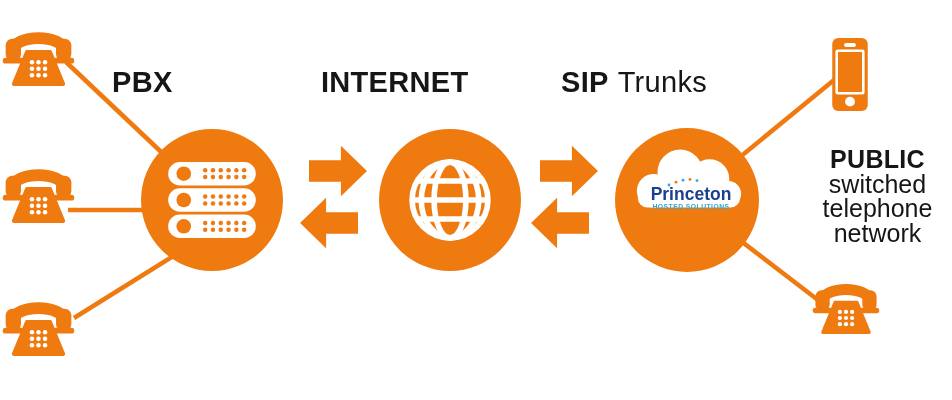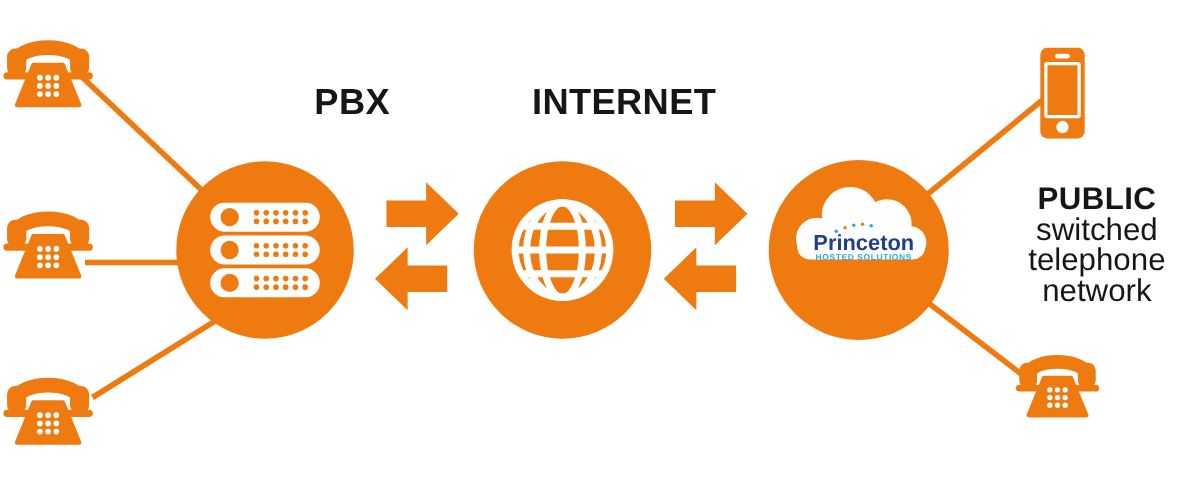--- a/index.html
+++ b/index.html
@@ -16,21 +16,21 @@
     position:absolute;border-radius:50%;background:var(--orange);
     display:flex;align-items:center;justify-content:center;
   }
   .circle-pbx{left:141px;top:129px;width:142px;height:142px;}
   .circle-internet{left:379px;top:129px;width:142px;height:142px;}
   .circle-sip{left:615px;top:128px;width:144px;height:144px;}
   
   .oi{color:var(--orange);}
   
   .node-label{
-    position:absolute;text-align:right;color:var(--ink);
+    position:absolute;text-align:left;color:var(--ink);
     font-size:29px;font-weight:700;letter-spacing:.3px;white-space:nowrap;
   }
   .label-pbx{left:112px;top:66px;width:200px;}
   .label-internet{left:321px;top:66px;width:252px;}
   .label-sip{left:561px;top:66px;width:252px;}
   .label-sip .bold{font-weight:700;}
   .label-sip .light{font-weight:400;margin-left:9px;}
   
   .phone-1{left:2px;top:30px;}
   .phone-2{left:2px;top:167px;}
@@ -223,20 +223,23 @@
     <circle cx="10" cy="5.2" r="1.4" fill="#EF7B10"></circle>
     <circle cx="17" cy="3.2" r="1.4" fill="#2AA9DF"></circle>
     <circle cx="24" cy="2.4" r="1.4" fill="#EF7B10"></circle>
     <circle cx="31" cy="3.6" r="1.4" fill="#2AA9DF"></circle>
   </svg>
   <div class="logo-name">Princeton</div>
   <div class="logo-tagline">HOSTED SOLUTIONS</div>
 
   <div class="node-label label-pbx">PBX</div>
   <div class="node-label label-internet">INTERNET</div>
+  <div class="node-label label-sip">
+    <span class="bold">SIP</span><span class="light">Trunks</span>
+  </div>
 
   <svg class="abs oi mobile" width="36" height="73" viewBox="0 0 36 74">
     <rect x="0" y="0" width="36" height="74" rx="6" fill="currentColor"></rect>
     <rect x="4.5" y="13" width="27" height="43" rx="1" fill="currentColor" stroke="#fff" stroke-width="2.6"></rect>
     <rect x="12" y="5" width="12" height="4" rx="2" fill="#fff"></rect>
     <circle cx="18" cy="64.5" r="5" fill="#fff"></circle>
   </svg>
 
   <svg class="abs oi phone-right" width="68" height="53" viewBox="0 0 100 78" fill="currentColor">
     <path d="M15 29 C15 5, 85 5, 85 29" fill="none" stroke="currentColor" stroke-width="16"></path>

